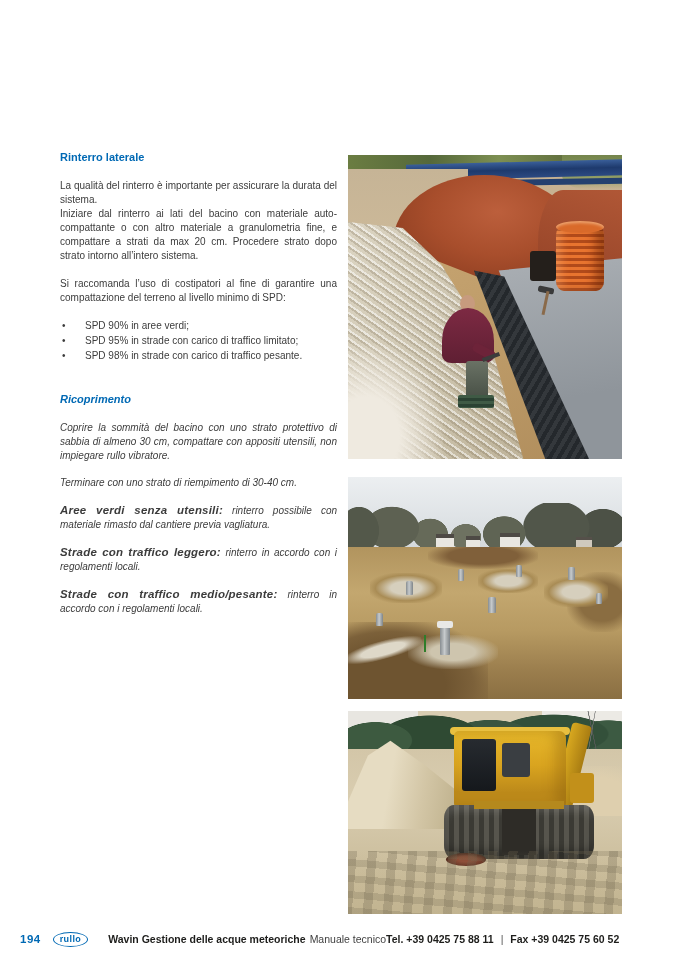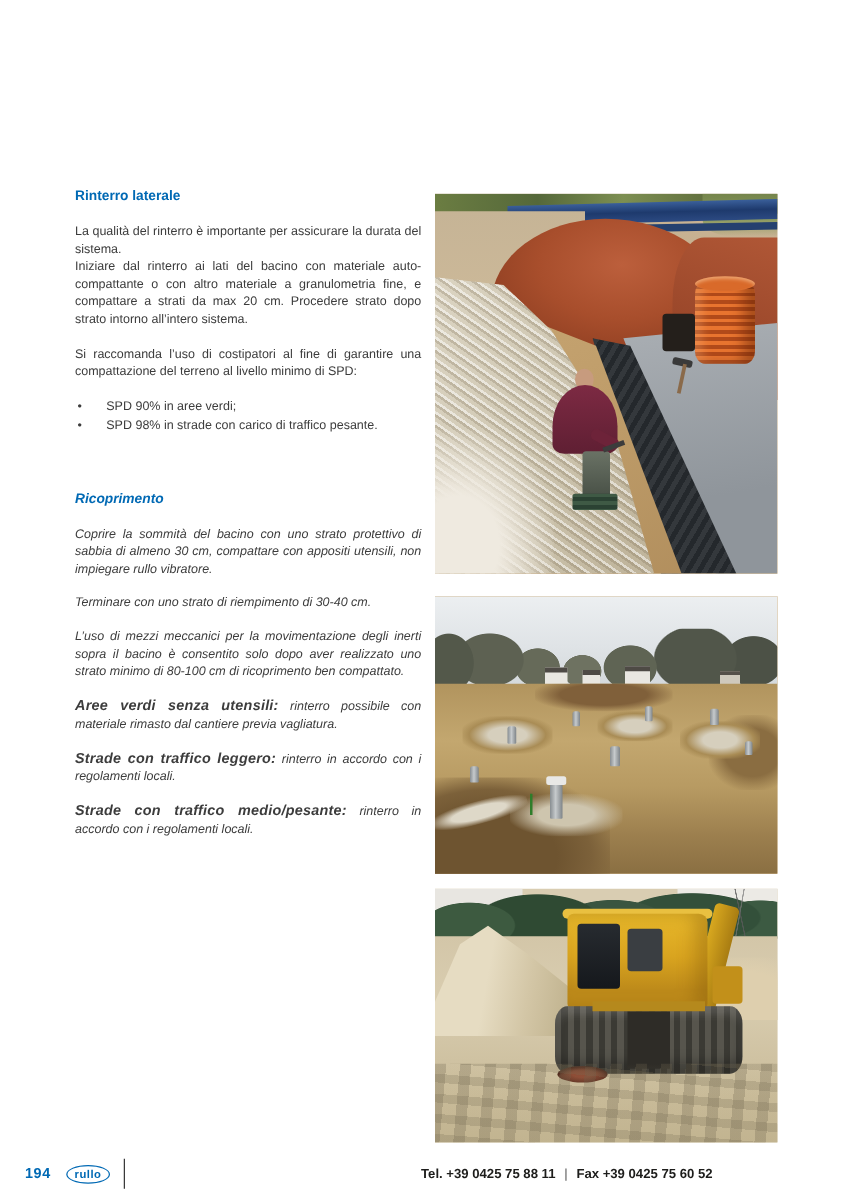--- a/index.html
+++ b/index.html
@@ -148,29 +148,29 @@
 
 <div class="page">
 
   <section class="sec sec1">
     <h2 class="heading">Rinterro laterale</h2>
     <p>La qualità del rinterro è importante per assicurare la durata del sistema.</p>
     <p>Iniziare dal rinterro ai lati del bacino con materiale auto-compattante o con altro materiale a granulometria fine, e compattare a strati da max 20 cm. Procedere strato dopo strato intorno all’intero sistema.</p>
     <p class="p-gap">Si raccomanda l’uso di costipatori al fine di garantire una compattazione del terreno al livello minimo di SPD:</p>
     <ul class="bullets">
       <li>SPD 90% in aree verdi;</li>
+      <li>SPD 95% in strade con carico di traffico limitato;</li>
       <li>SPD 98% in strade con carico di traffico pesante.</li>
     </ul>
   </section>
 
   <section class="sec sec2">
     <h2 class="heading">Ricoprimento</h2>
     <p class="body">Coprire la sommità del bacino con uno strato protettivo di sabbia di almeno 30 cm, compattare con appositi utensili, non impiegare rullo vibratore.</p>
     <p class="body">Terminare con uno strato di riempimento di 30-40 cm.</p>
-    <p class="body">L’uso di mezzi meccanici per la movimentazione degli inerti sopra il bacino è consentito solo dopo aver realizzato uno strato minimo di 80-100 cm di ricoprimento ben compattato.</p>
     <p class="lead-p"><span class="lead">Aree verdi senza utensili:</span> <span>rinterro possibile con materiale rimasto dal cantiere previa vagliatura.</span></p>
     <p class="lead-p"><span class="lead">Strade con traffico leggero:</span> <span>rinterro in accordo con i regolamenti locali.</span></p>
     <p class="lead-p"><span class="lead">Strade con traffico medio/pesante:</span> <span>rinterro in accordo con i regolamenti locali.</span></p>
   </section>
 
   <div class="photo" id="photo1">
     <div class="p1-grass"></div>
     <div class="p1-grass2"></div>
     <div class="p1-blue1"></div>
     <div class="p1-blue2"></div>
@@ -245,20 +245,23 @@
       <div class="p3-frame"></div>
     </div>
     <div class="p3-ring"></div>
     <div class="p3-tread"></div>
   </div>
 
   <footer class="footer">
     <span class="page-num">194</span>
     <span class="logo">rullo</span>
     <span class="f-divider"></span>
+    <span class="doc-title">
+      <span class="bold">Wavin Gestione delle acque meteoriche</span><span class="reg">Manuale tecnico</span>
+    </span>
     <span class="contact">
       <span>Tel. +39 0425 75 88 11</span>
       <span class="sep">|</span>
       <span>Fax +39 0425 75 60 52</span>
     </span>
   </footer>
 
 </div>
 
 </body></html>

